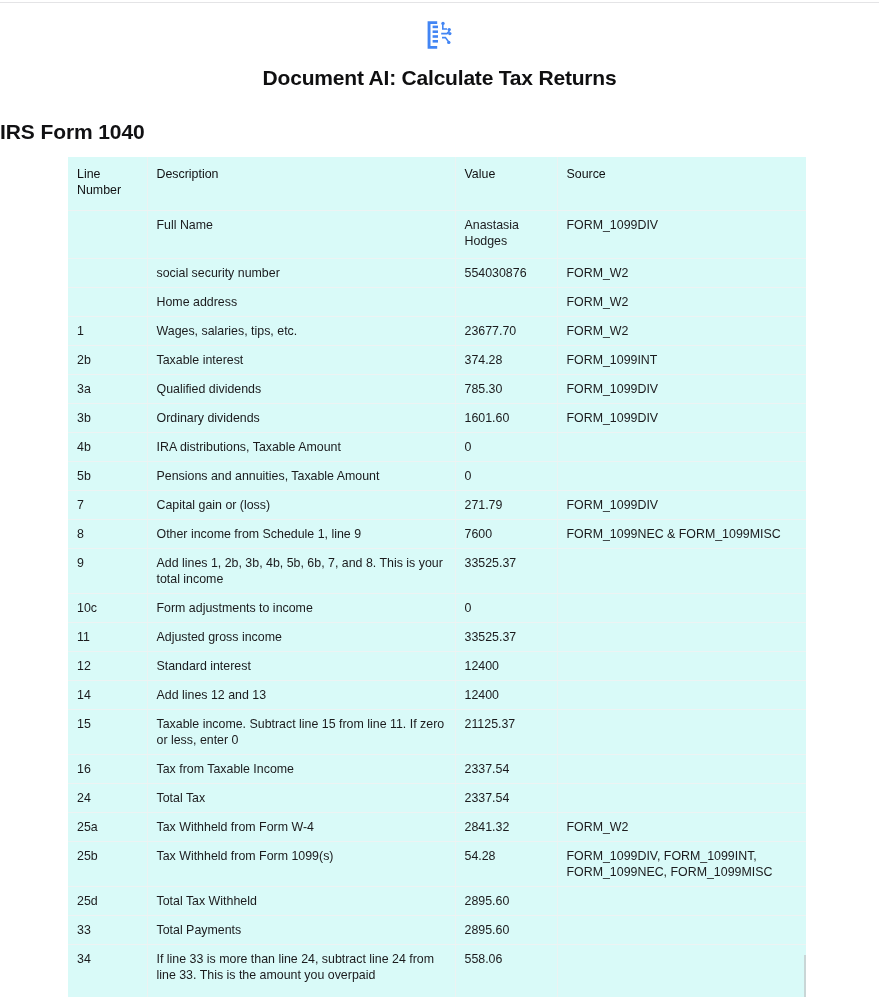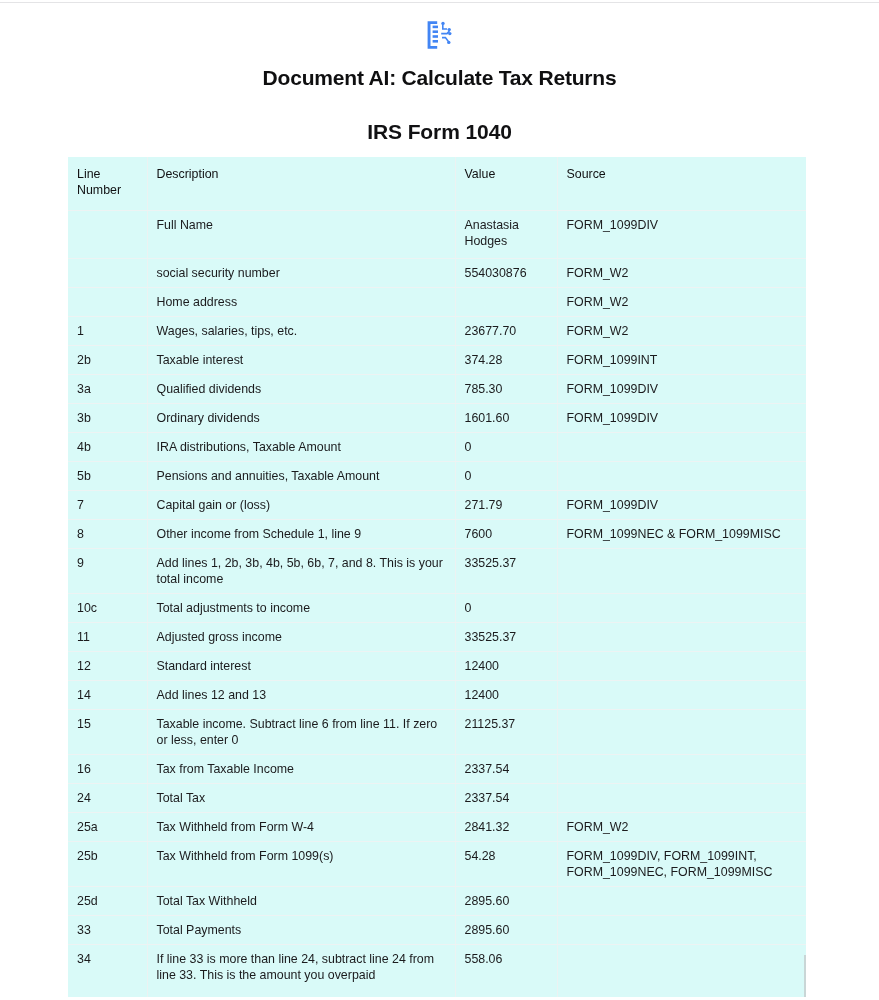--- a/index.html
+++ b/index.html
@@ -42,21 +42,20 @@
     letter-spacing: -0.2px;
     text-align: center;
   }
   .report-wrap {
     margin-top: 30px;
   }
   .report-title {
     font-size: 21px;
     font-weight: bold;
     color: #111113;
-    text-align: center;
     letter-spacing: -0.1px;
     margin-bottom: 13px;
   }
   .table-scroll {
     width: 879px;
     position: relative;
   }
   table.form-table {
     border-collapse: collapse;
     table-layout: fixed;
@@ -220,21 +219,21 @@
             <td>FORM_1099NEC &amp; FORM_1099MISC</td>
           </tr>
           <tr>
             <td>9</td>
             <td>Add lines 1, 2b, 3b, 4b, 5b, 6b, 7, and 8. This is your total income</td>
             <td>33525.37</td>
             <td></td>
           </tr>
           <tr>
             <td>10c</td>
-            <td>Total adjustments to income</td>
+            <td>Form adjustments to income</td>
             <td>0</td>
             <td></td>
           </tr>
           <tr>
             <td>11</td>
             <td>Adjusted gross income</td>
             <td>33525.37</td>
             <td></td>
           </tr>
           <tr>
@@ -244,21 +243,21 @@
             <td></td>
           </tr>
           <tr>
             <td>14</td>
             <td>Add lines 12 and 13</td>
             <td>12400</td>
             <td></td>
           </tr>
           <tr>
             <td>15</td>
-            <td>Taxable income. Subtract line 6 from line 11. If zero or less, enter 0</td>
+            <td>Taxable income. Subtract line 15 from line 11. If zero or less, enter 0</td>
             <td>21125.37</td>
             <td></td>
           </tr>
           <tr>
             <td>16</td>
             <td>Tax from Taxable Income</td>
             <td>2337.54</td>
             <td></td>
           </tr>
           <tr>

